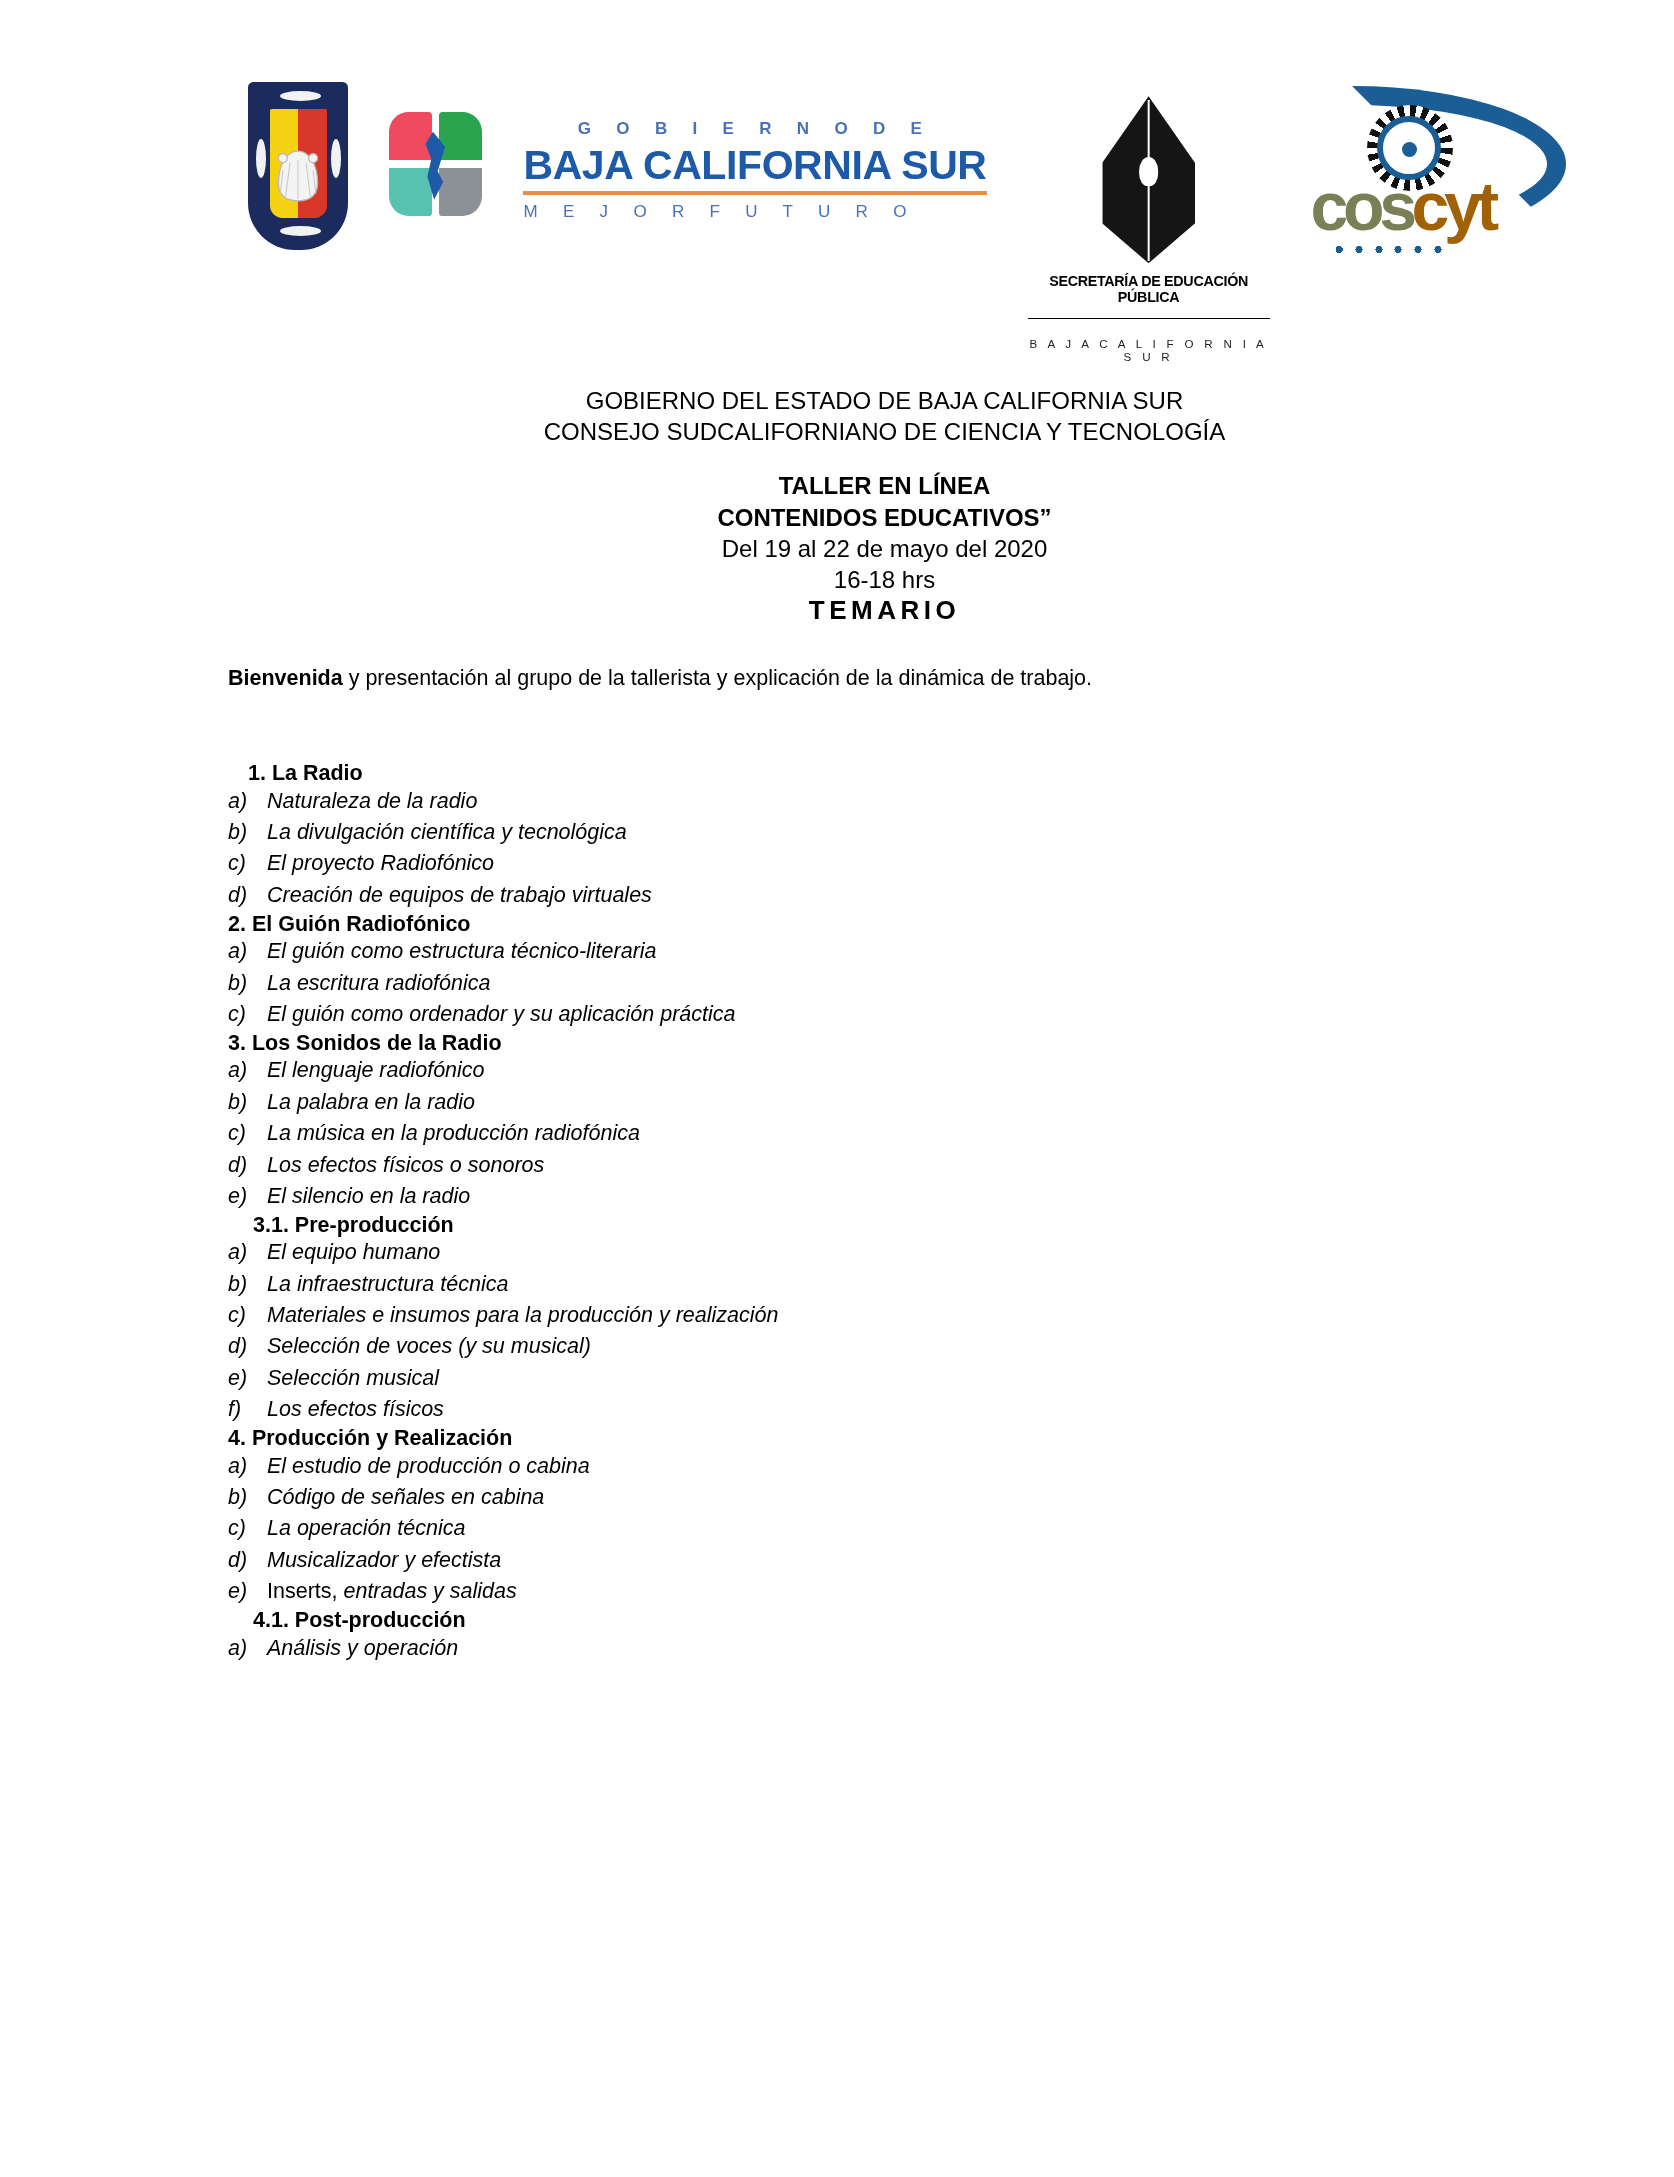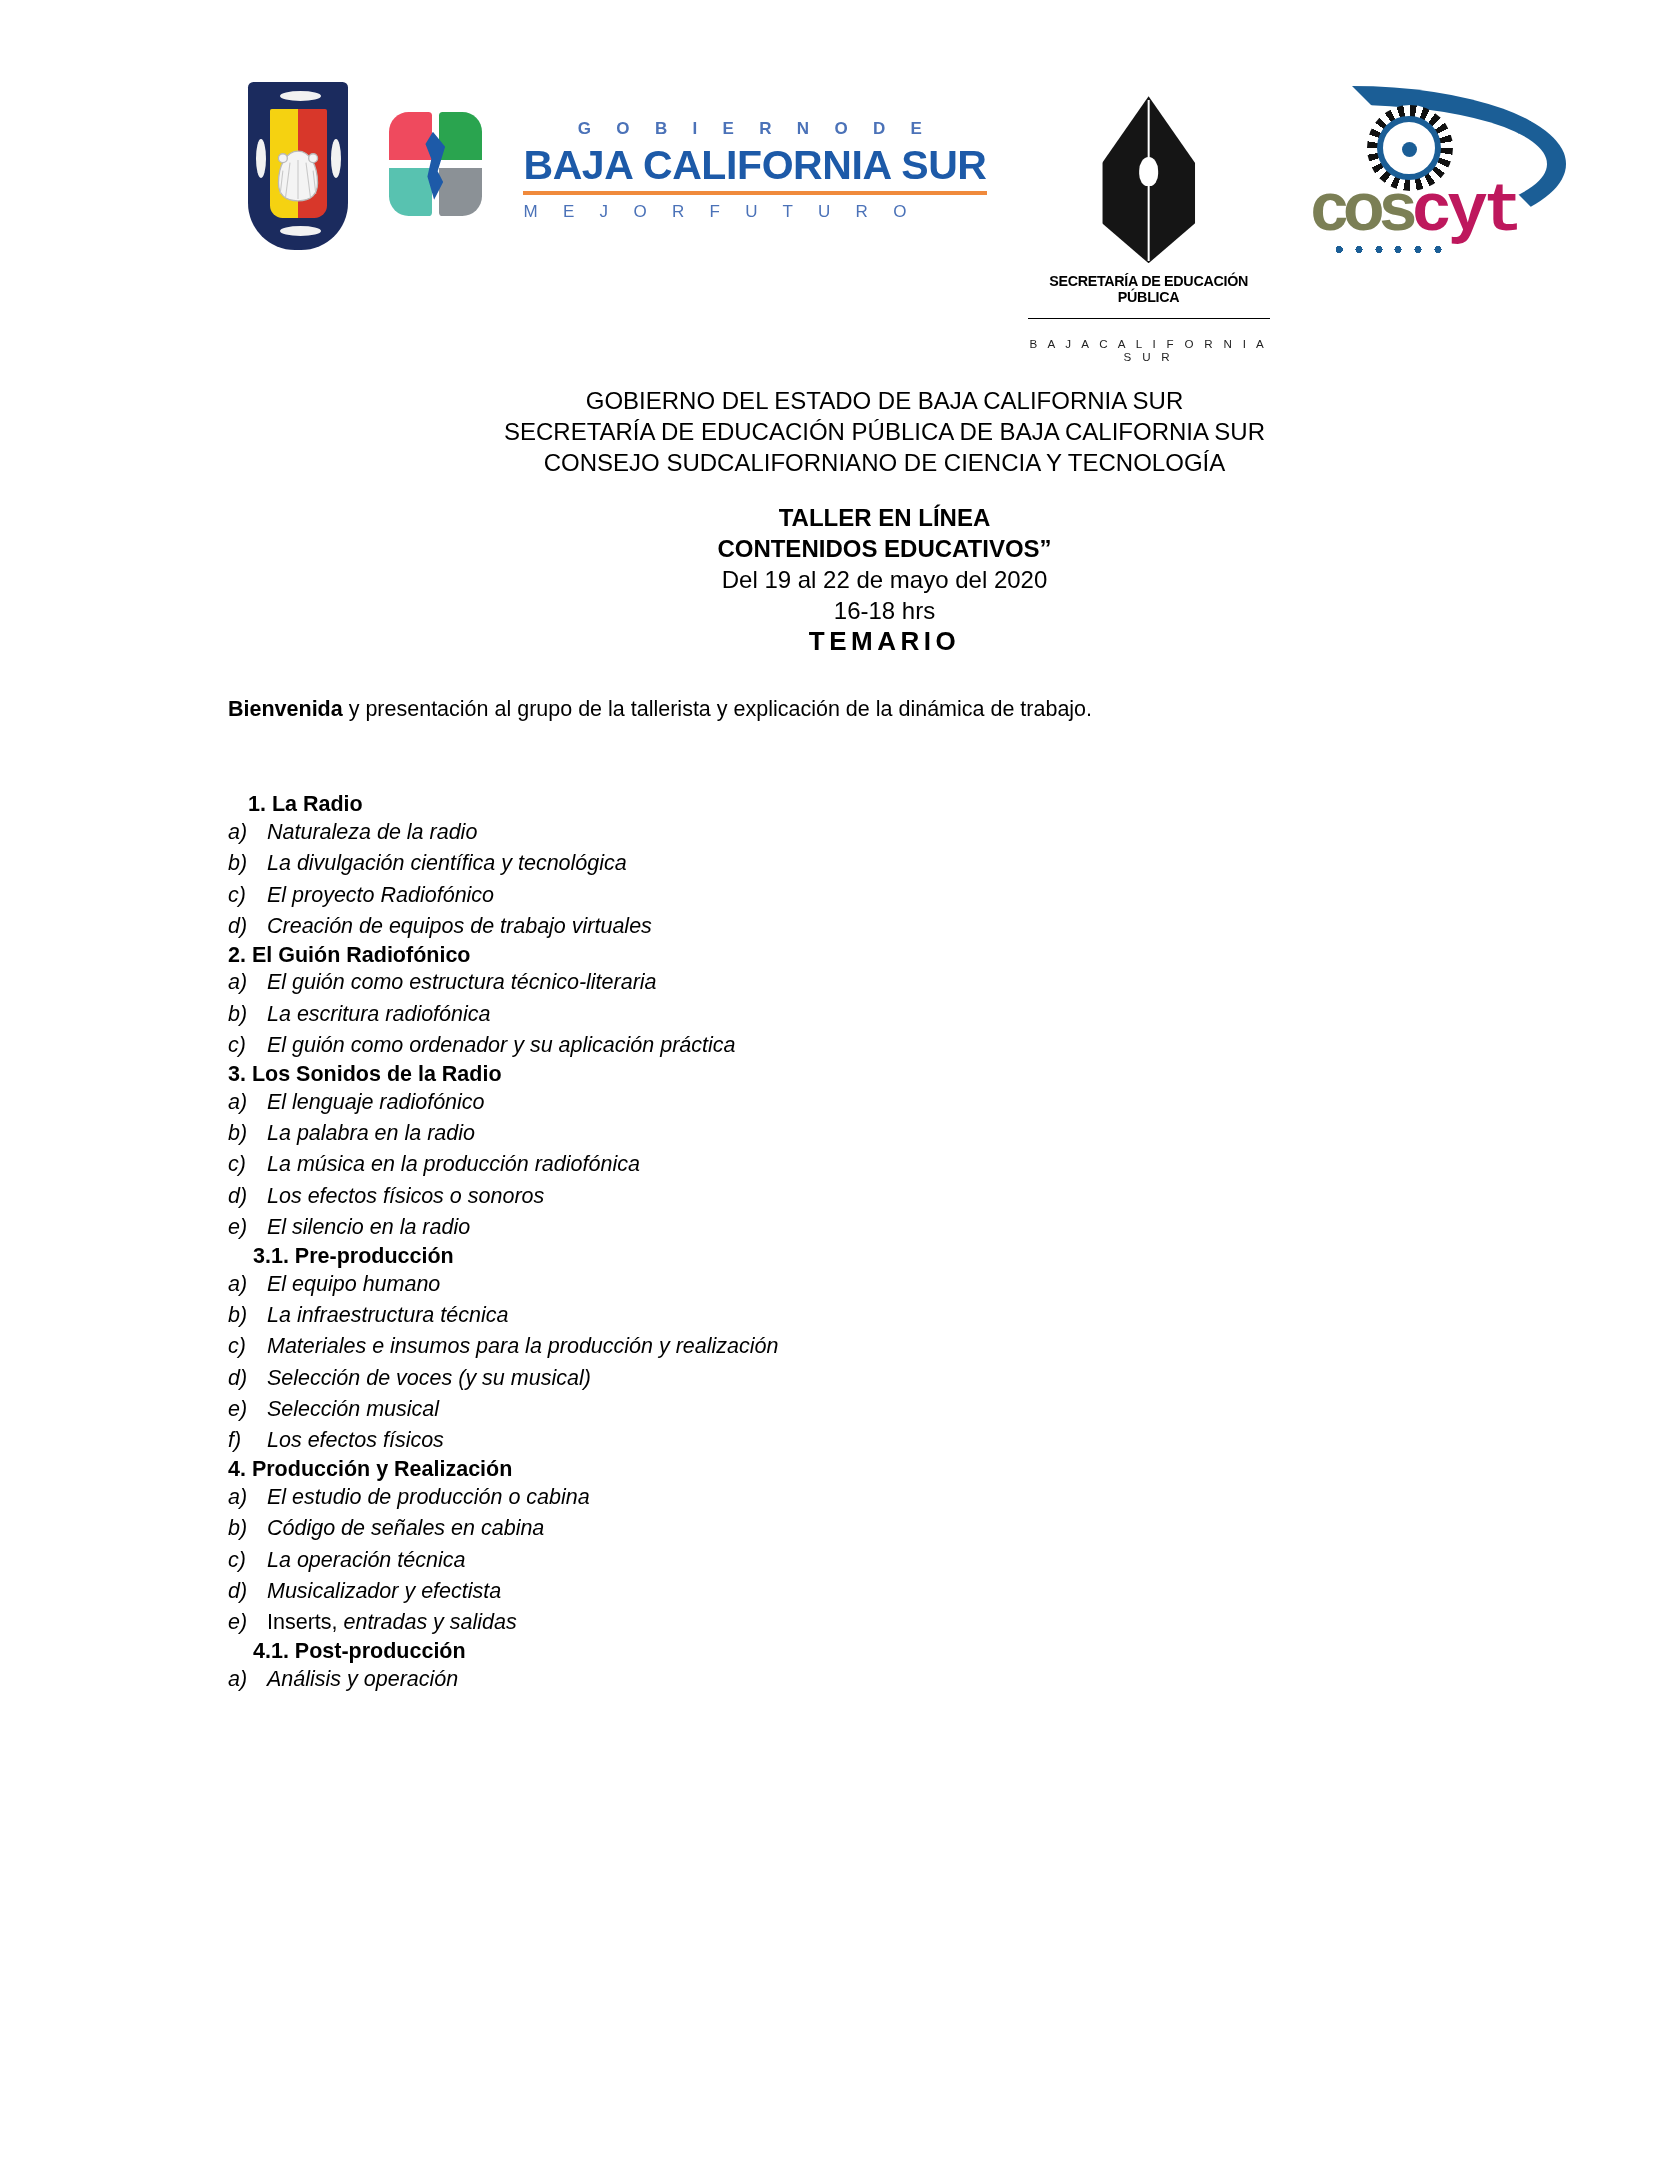--- a/index.html
+++ b/index.html
@@ -245,21 +245,21 @@
   .coscyt .word {
     position: absolute;
     left: 0;
     top: 86px;
     font-size: 68px;
     font-weight: bold;
     letter-spacing: -5.4px;
     line-height: 1;
   }
   .coscyt .w-cos { color: #7b7f55; }
-  .coscyt .w-cyt { color: #be185d; font-family: Liberation Mono, monospace; }
+  .coscyt .w-cyt { color: #a16207; }
   .coscyt .dots {
     position: absolute;
     left: 21.5px;
     top: 159px;
     width: 116px;
     height: 9px;
     background:
       radial-gradient(circle 3.6px at 7.2px 4.5px, #1b5e96 99%, transparent 100%),
       radial-gradient(circle 3.6px at 27px 4.5px, #1b5e96 99%, transparent 100%),
       radial-gradient(circle 3.6px at 47px 4.5px, #1b5e96 99%, transparent 100%),
@@ -397,21 +397,20 @@
       <div class="word"><span class="w-cos">cos</span><span class="w-cyt">cyt</span></div>
       <div class="dots"></div>
     </div>
 
   </div>
 
   <div class="doc">
 
     <div class="org-block">
       <div>GOBIERNO DEL ESTADO DE BAJA CALIFORNIA SUR</div>
-      <div>SECRETARÍA DE EDUCACIÓN PÚBLICA DE BAJA CALIFORNIA SUR</div>
       <div>CONSEJO SUDCALIFORNIANO DE CIENCIA Y TECNOLOGÍA</div>
     </div>
 
     <div class="title-block">
       <div class="t-line">TALLER EN LÍNEA</div>
       <div class="t-line">CONTENIDOS EDUCATIVOS”</div>
       <div class="t-sub">Del 19 al 22 de mayo del 2020</div>
       <div class="t-sub">16-18 hrs</div>
     </div>
 

